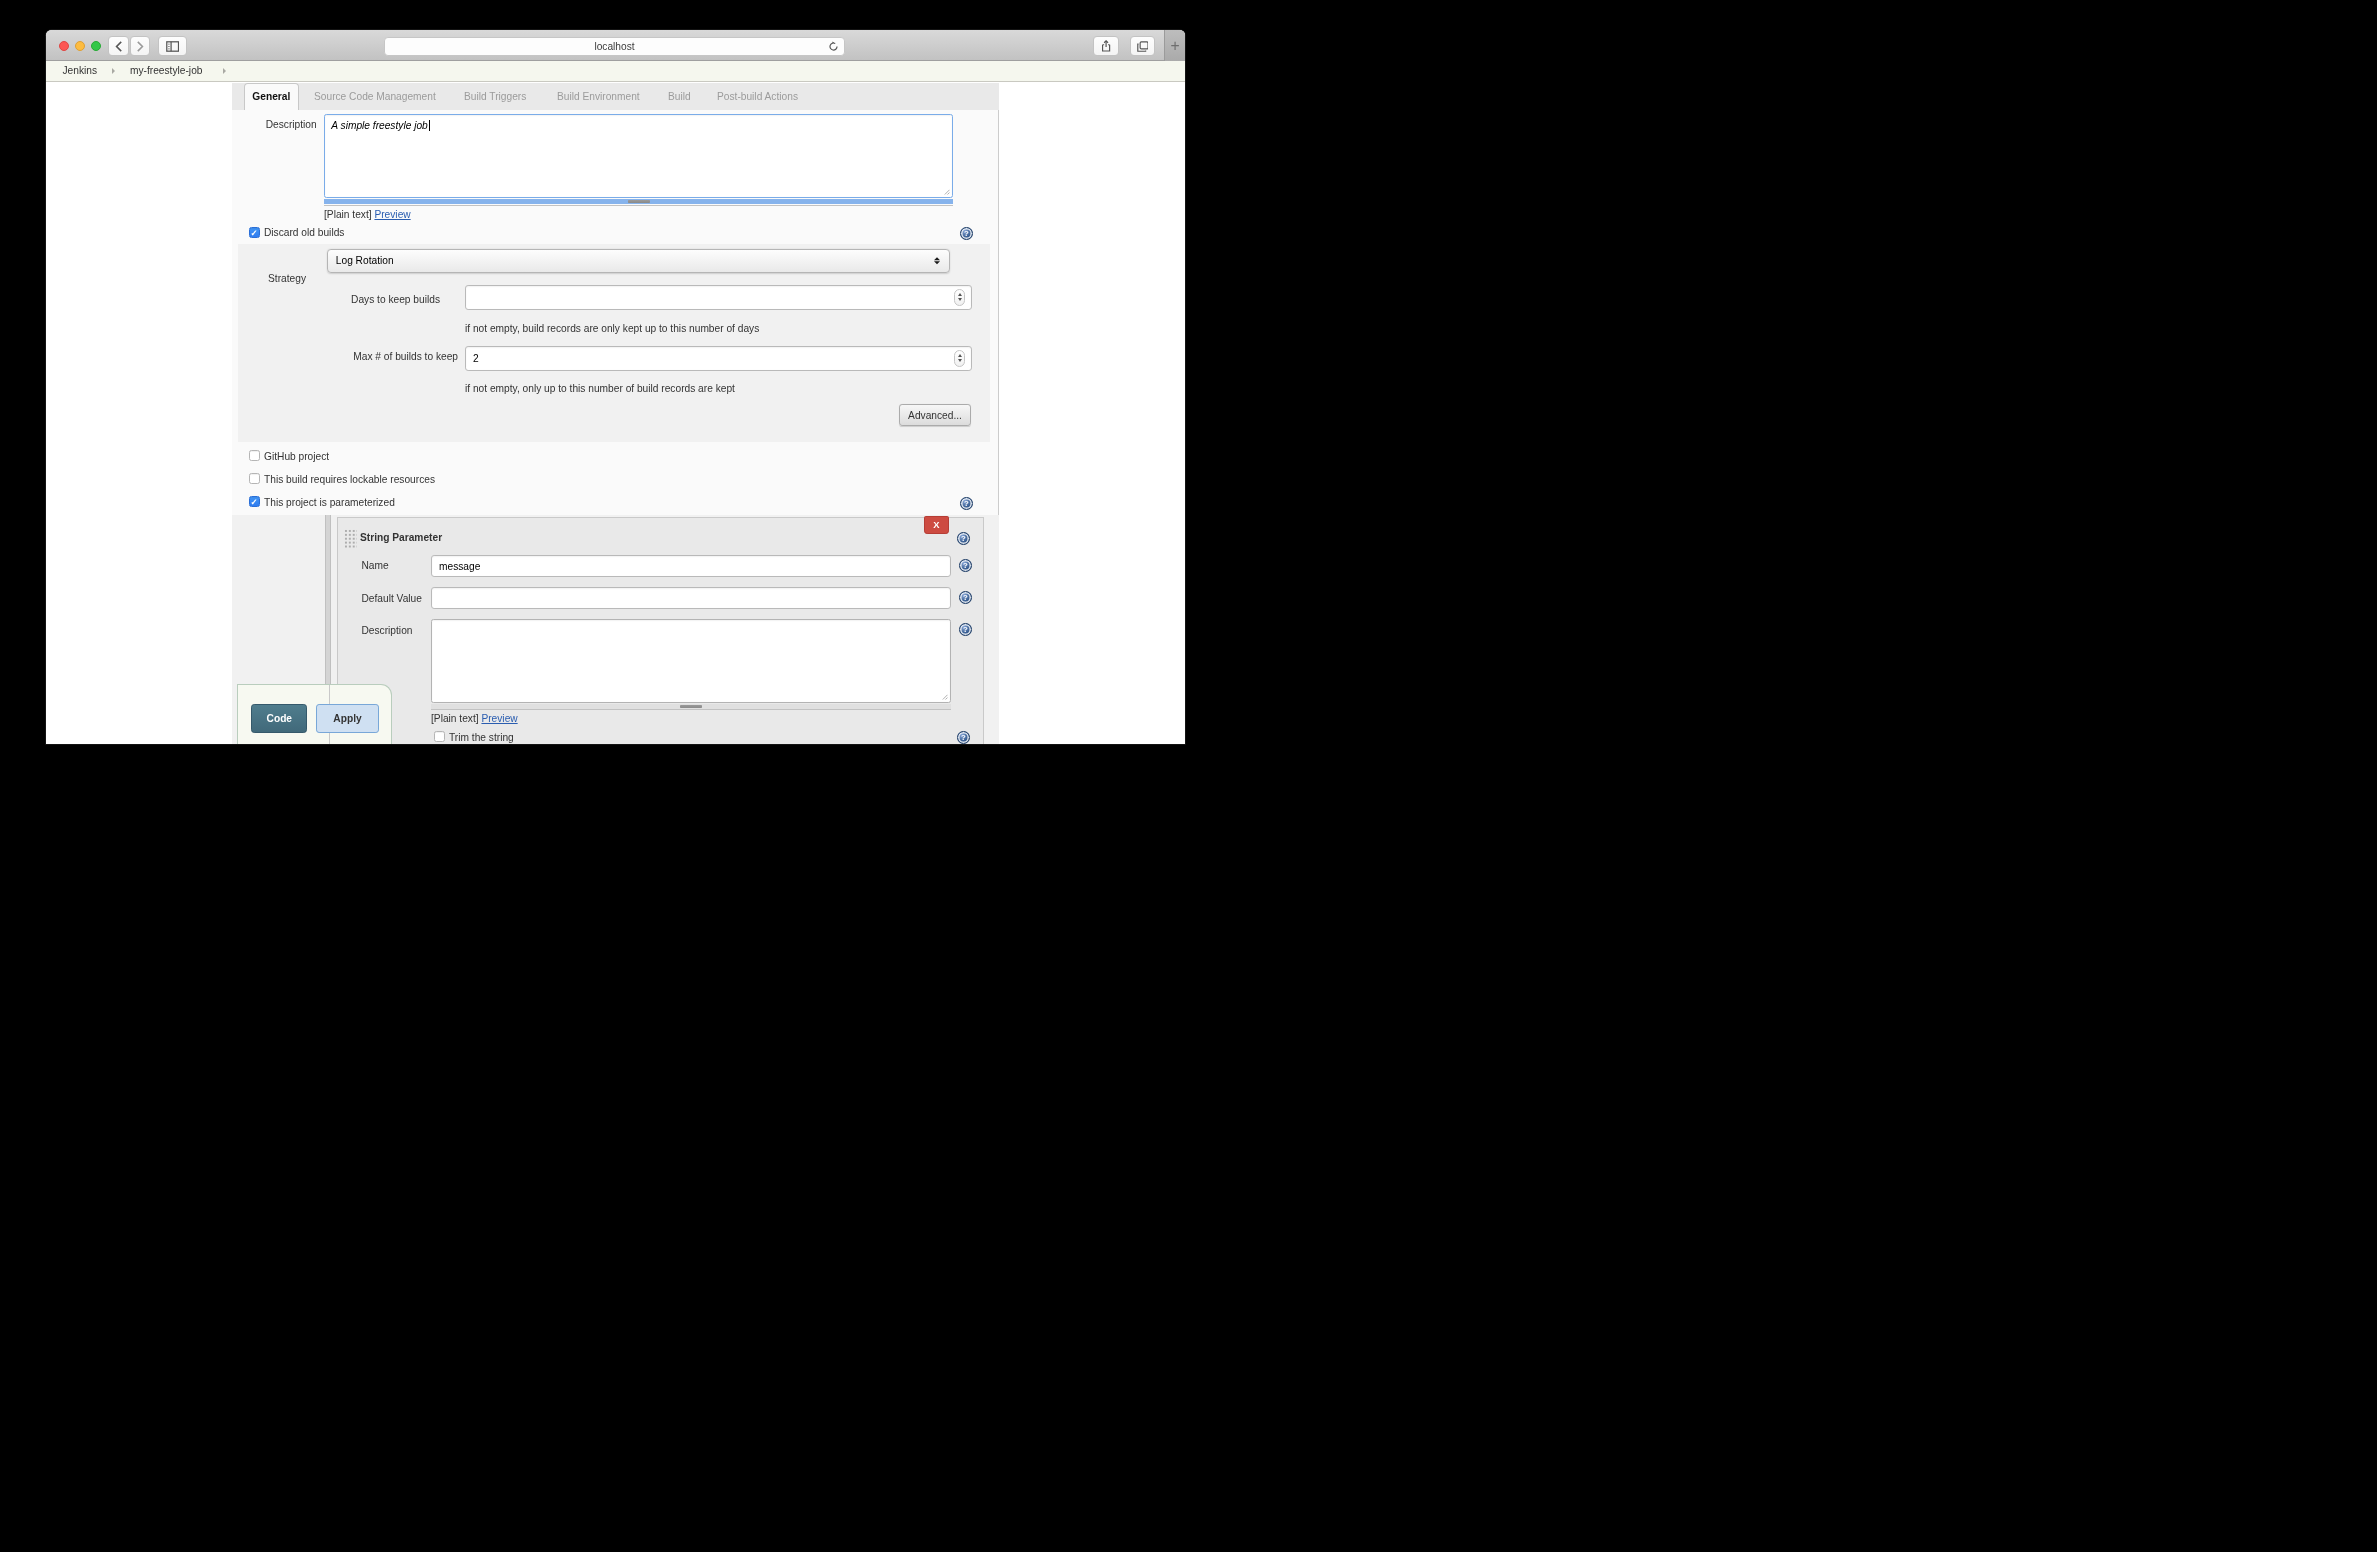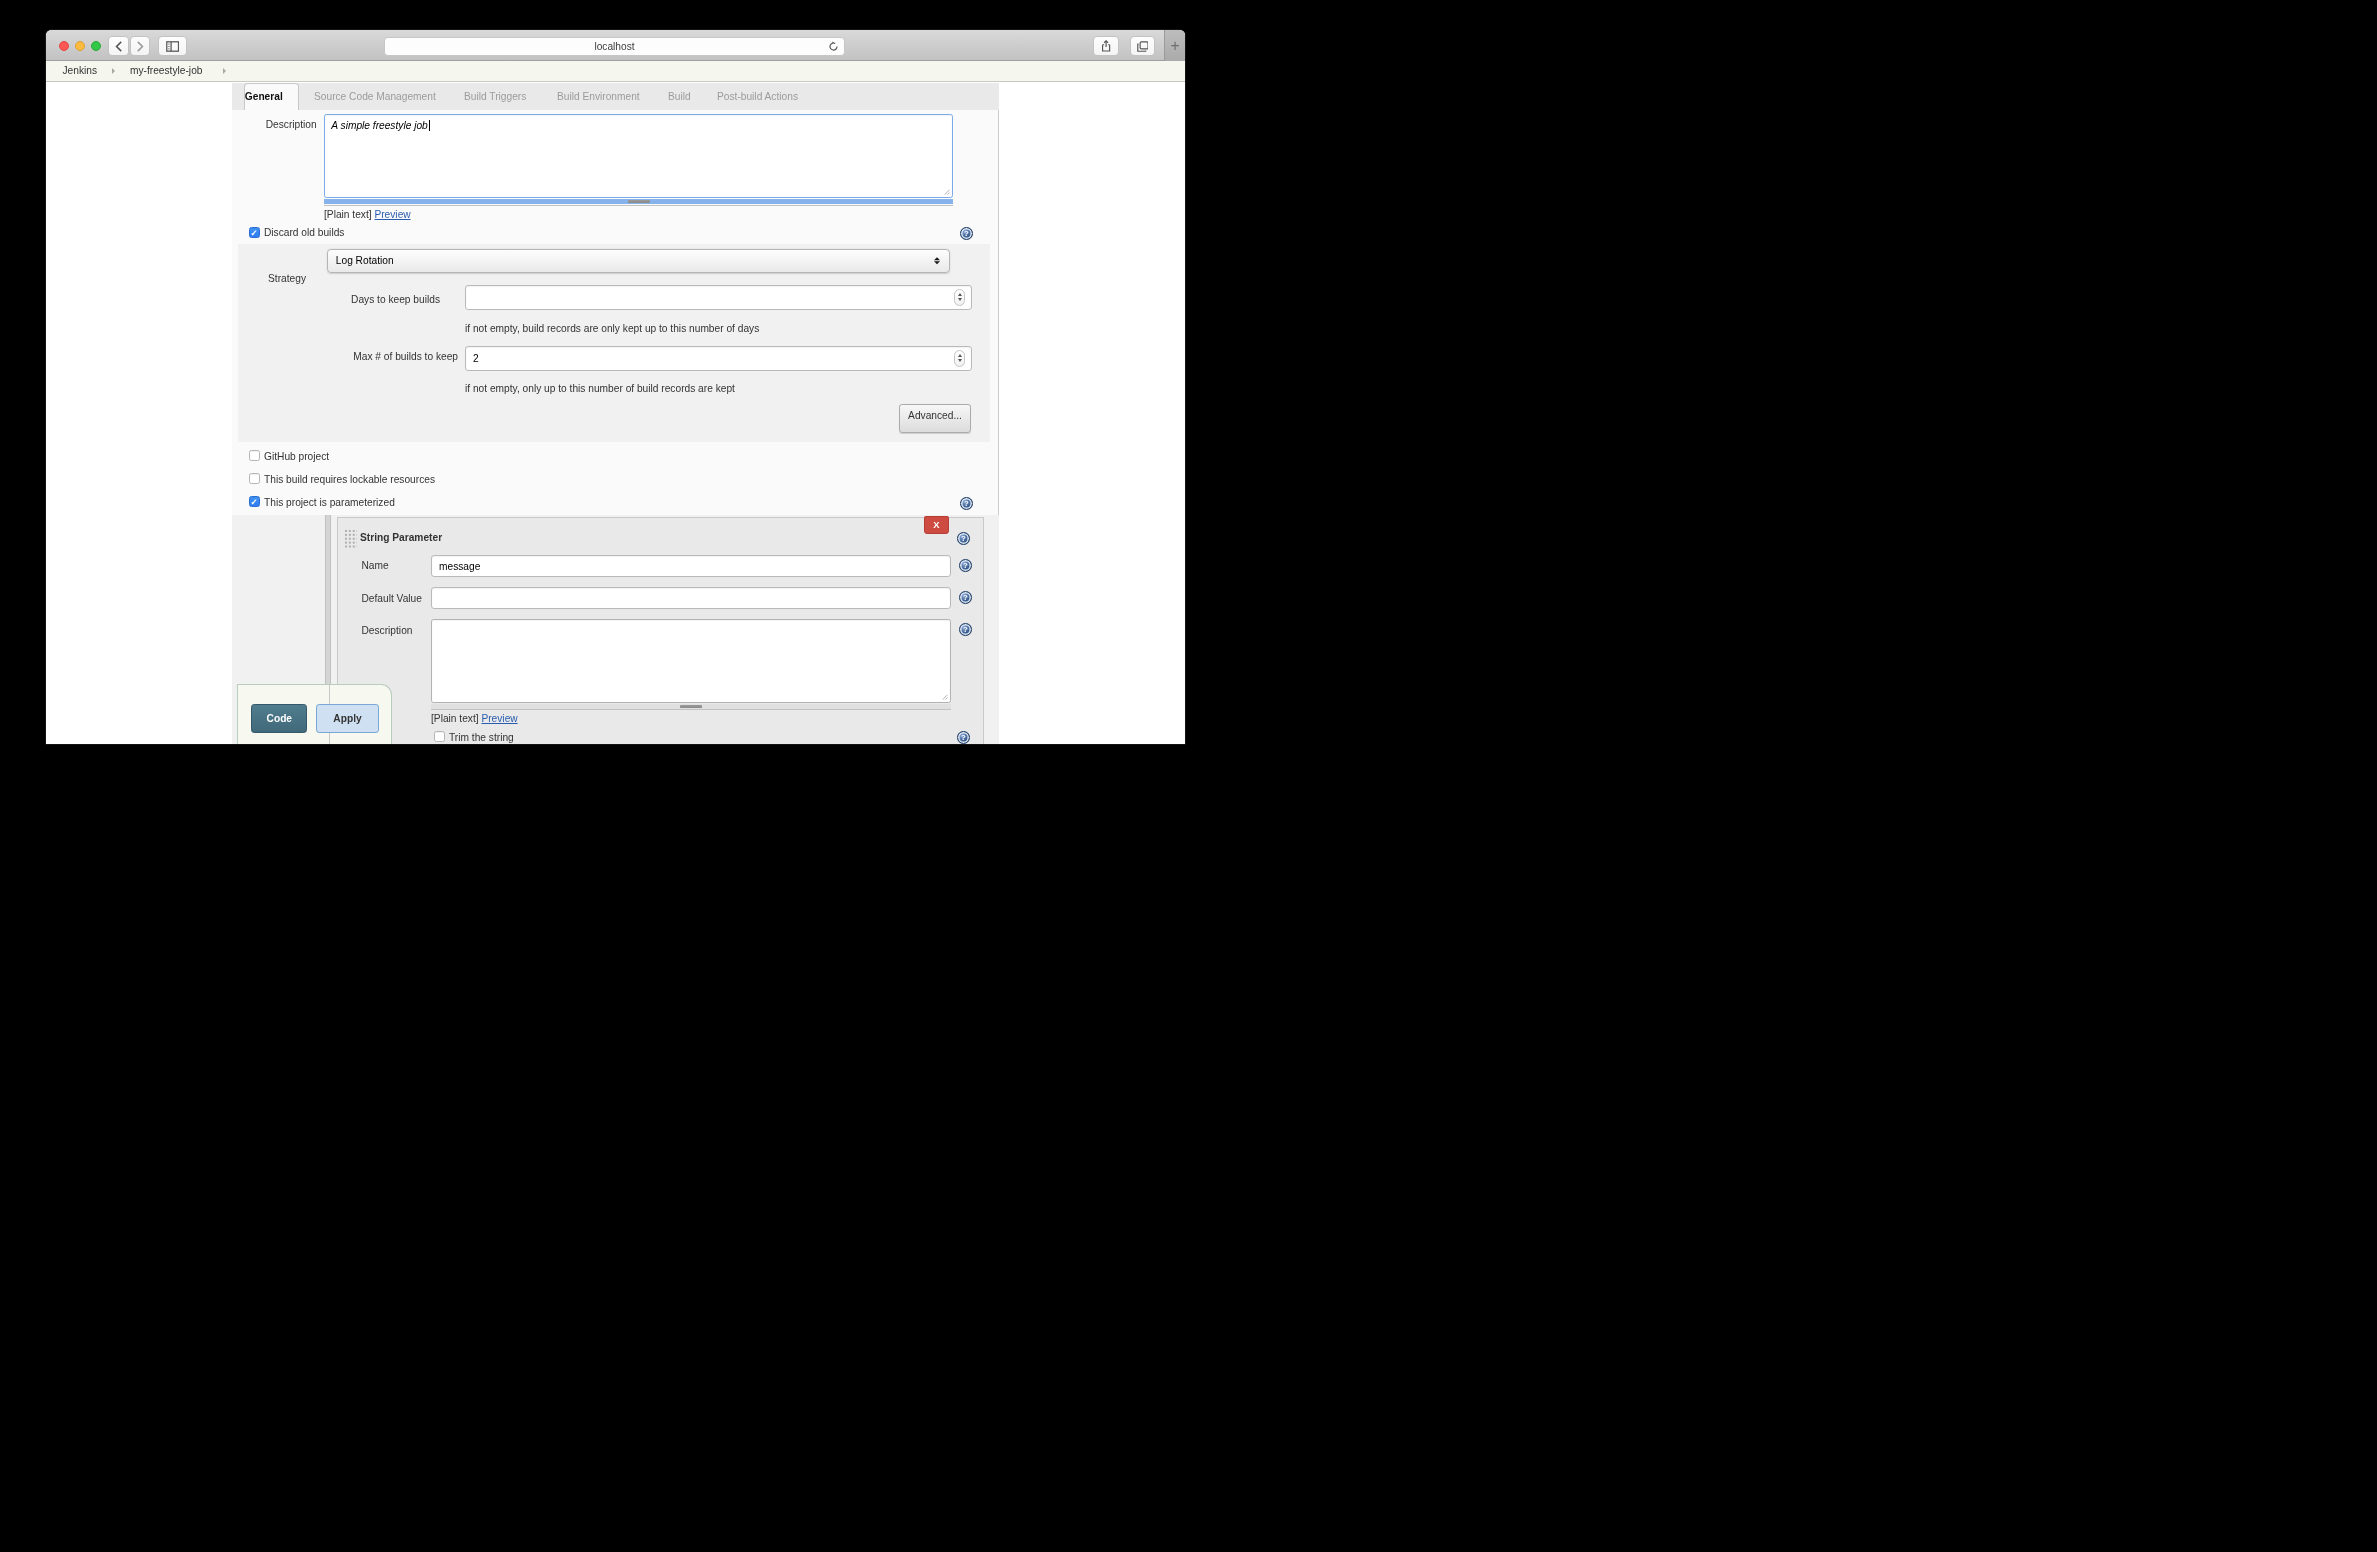--- a/index.html
+++ b/index.html
@@ -34,21 +34,21 @@
   
   #page { position:absolute; left:0; top:53px; width:100%; height:661px; background:#ffffff; }
   #content { position:absolute; left:186px; top:0; width:767px; height:661px; background:#fafafa;
              border-right:0.8px solid #cccccc; }
 
   
   #tabstrip { position:absolute; left:0; top:0; width:767px; height:27px; background:#e9e9e9; }
   .tab { position:absolute; top:0; height:27px; line-height:27px; color:#9b9b9b; }
   #tab-active { position:absolute; left:11.8px; top:0; width:55px; height:27px; background:#fafafa;
                 border:0.8px solid #c8c8c8; border-bottom:none; border-radius:3.9px 3.9px 0 0;
-                line-height:26px; font-weight:bold; color:#111; }
+                text-align:center; line-height:26px; font-weight:bold; color:#111; }
 
   
   .lbl { position:absolute; line-height:11.8px; color:#333; }
   .lbl-r { text-align:right; }
   .tarea { position:absolute; background:#fff; border:0.8px solid #b3b3b3; border-radius:2.4px;
            padding:4.7px 6.3px; line-height:12.6px; color:#000;
            box-shadow:inset 0 0.8px 1.6px rgba(0,0,0,.07); }
   .tarea.focused { border:1.6px solid #7aace9; border-radius:2.4px;font-style:italic; }
   .caret { display:inline-block; width:0.8px; height:11px; background:#000; vertical-align:-1.6px; margin-left:0.8px; }
   .txt-input { position:absolute; background:#fff; border:0.8px solid #b9b9b9; border-radius:3.1px;
@@ -232,21 +232,21 @@
       <div class="helpnote" style="left:233px;top:240px;">if not empty, build records are only kept up to this number of days</div>
 
       <div class="lbl lbl-r" style="left:75px;top:268px;width:151px;">Max # of builds to keep</div>
       <input class="txt-input" style="left: 233px; top: 263px; width: 507px; height: 25px;" value="2">
       <span class="stepper" style="left:722px;top:267px;">
           <span class="stp-up"></span>
           <span class="stp-dn"></span>
         </span>
       <div class="helpnote" style="left:233px;top:300px;">if not empty, only up to this number of build records are kept</div>
 
-      <div class="btn-gray" style="left:667px;top:321px;width:72px;height:29px;line-height:22px;">Advanced...</div>
+      <div class="btn-gray" style="left:667px;top:321px;width:72px;height:22px;line-height:22px;">Advanced...</div>
 
       <span class="cb" style="left:16.5px;top:367px;"></span>
       <span class="lbl" style="left:32px;top:368px;">GitHub project</span>
 
       <span class="cb" style="left:16.5px;top:390px;"></span>
       <span class="lbl" style="left:32px;top:391px;">This build requires lockable resources</span>
 
       <span class="cb checked" style="left:16.5px;top:413px;"><span>✓</span></span>
       <span class="lbl" style="left:32px;top:414px;">This project is parameterized</span>
       <span class="help" style="left:728px;top:414px;">?</span>

